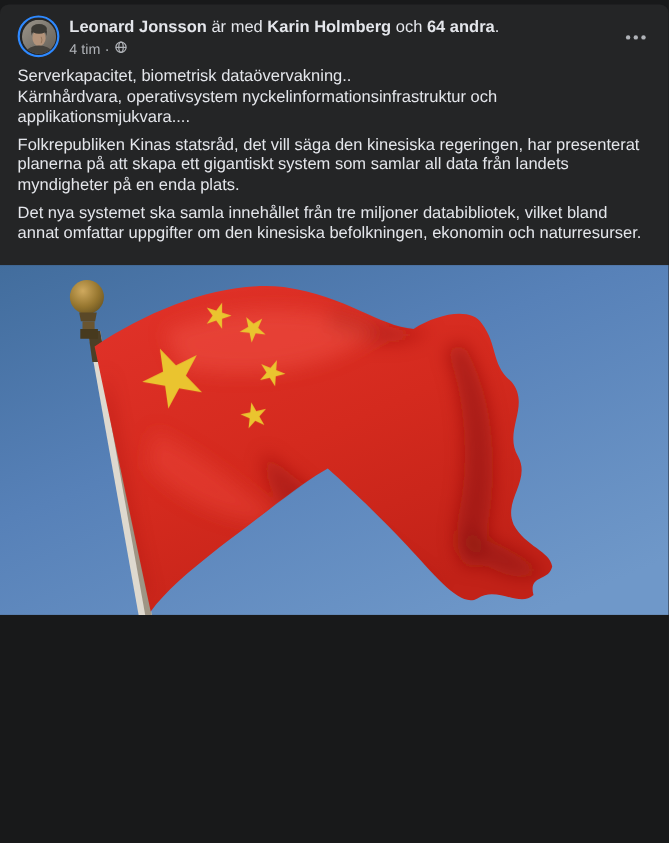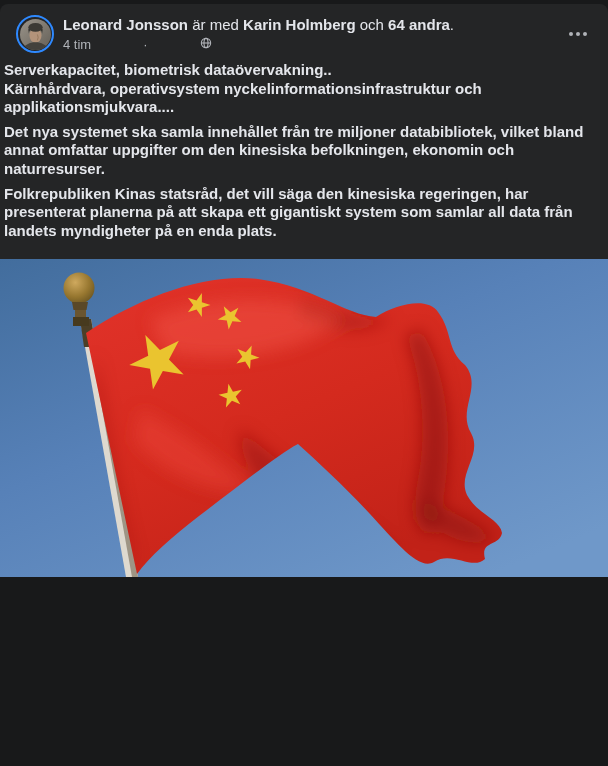--- a/index.html
+++ b/index.html
@@ -9,43 +9,43 @@
     background: #18191a;
     font-family: "Liberation Sans", "DejaVu Sans", sans-serif;
     overflow: hidden;
   }
   .card {
     margin-top: 4px;
     background: #242526;
     border-radius: 8px 8px 0 0;
   }
   
-  .header { display: flex; padding: 10px 16px 2px; position: relative; align-items: flex-end; }
+  .header { display: flex; padding: 10px 16px 2px; position: relative; }
   .avatar-ring {
     width: 38px; height: 38px; flex: 0 0 38px;
     border: 2px solid #2e89ff; border-radius: 50%;
     padding: 1.5px; cursor: pointer;
   }
   .avatar-ring svg { display: block; width: 31px; height: 31px; border-radius: 50%; }
   .header-text { margin-left: 9px; padding-top: 1px; min-width: 0; }
   .name-line { font-size: 15px; line-height: 19px; color: #e4e6eb; }
   .name-line .strong { font-weight: 700; cursor: pointer; }
-  .meta { font-size: 13px; line-height: 17px; color: #b0b3b8; display: flex; align-items: center; margin-top: 1px; gap: 48px; }
+  .meta { font-size: 13px; line-height: 17px; color: #b0b3b8; display: flex; align-items: center; margin-top: 1px; }
   .meta .ts { cursor: pointer; }
   .meta .sep { margin: 0 4px; }
   .globe { display: inline-block; margin-top: 1px; }
   .more-btn {
     position: absolute; right: 12px; top: 17px;
     width: 36px; height: 26px; border-radius: 6px;
     display: flex; align-items: center; justify-content: center; gap: 3px;
     cursor: pointer;
   }
   .more-btn i { width: 4px; height: 4px; border-radius: 50%; background: #b0b3b8; }
   
-  .body-text { padding: 2px 4px 6px; font-weight: bold; }
+  .body-text { padding: 2px 16px 6px; }
   .pt {
     margin: 6px 0; font-size: 15px; line-height: 18.6px;
     color: #e4e6eb; white-space: pre-line;
   }
   .pt:first-child { margin-top: 4px; }
   
   .image-wrap { margin-top: 7px; cursor: pointer; }
   .image-wrap svg { display: block; width: 608px; height: 318px; }
 </style>
 </head>
@@ -91,22 +91,22 @@
     <div class="more-btn">
       <i></i>
         <i></i>
         <i></i>
     </div>
   </div>
 
   <div class="body-text">
     <p class="pt">Serverkapacitet, biometrisk dataövervakning..
 Kärnhårdvara, operativsystem nyckelinformationsinfrastruktur och applikationsmjukvara....</p>
+    <p class="pt">Folkrepubliken Kinas statsråd, det vill säga den kinesiska regeringen, har presenterat planerna på att skapa ett gigantiskt system som samlar all data från landets myndigheter på en enda plats.</p>
     <p class="pt">Det nya systemet ska samla innehållet från tre miljoner databibliotek, vilket bland annat omfattar uppgifter om den kinesiska befolkningen, ekonomin och naturresurser.</p>
-    <p class="pt">Folkrepubliken Kinas statsråd, det vill säga den kinesiska regeringen, har presenterat planerna på att skapa ett gigantiskt system som samlar all data från landets myndigheter på en enda plats.</p>
   </div>
 
   <div class="image-wrap">
     <svg viewBox="0 0 608 318" preserveAspectRatio="none">
       <defs>
         <linearGradient id="sky" x1="0" y1="0" x2="0.8" y2="1">
           <stop offset="0" stop-color="#426d9d"></stop>
           <stop offset="0.45" stop-color="#5781b8"></stop>
           <stop offset="1" stop-color="#6f98c9"></stop>
         </linearGradient>

